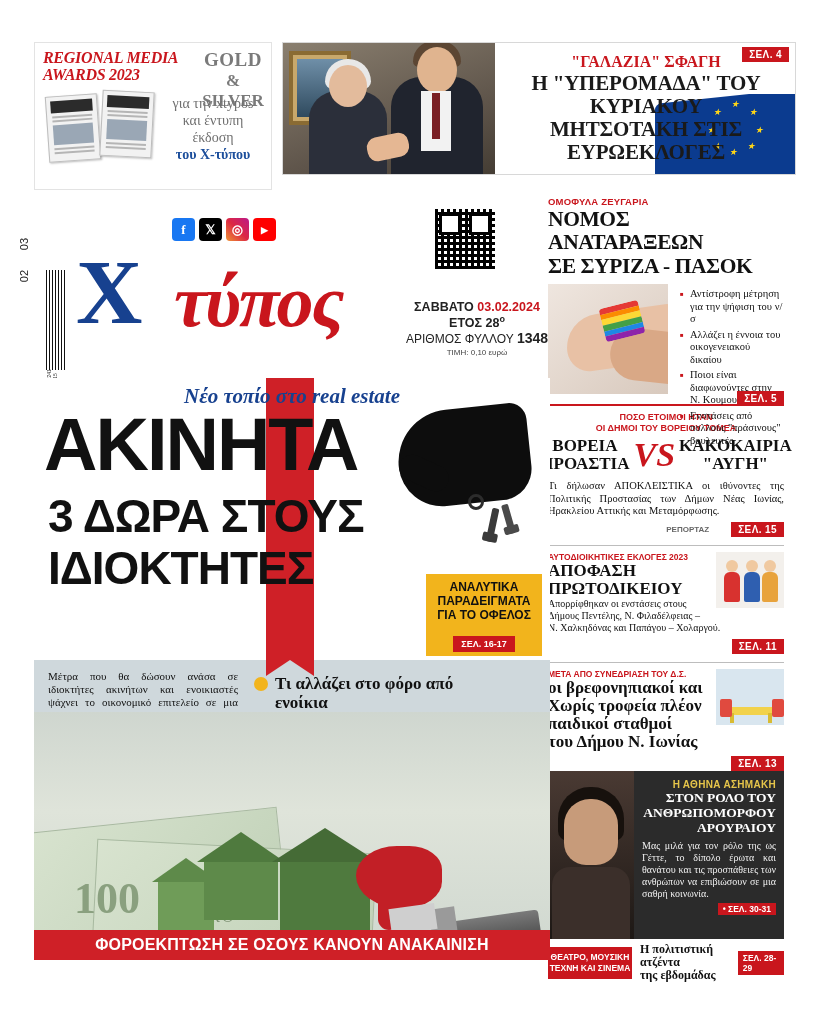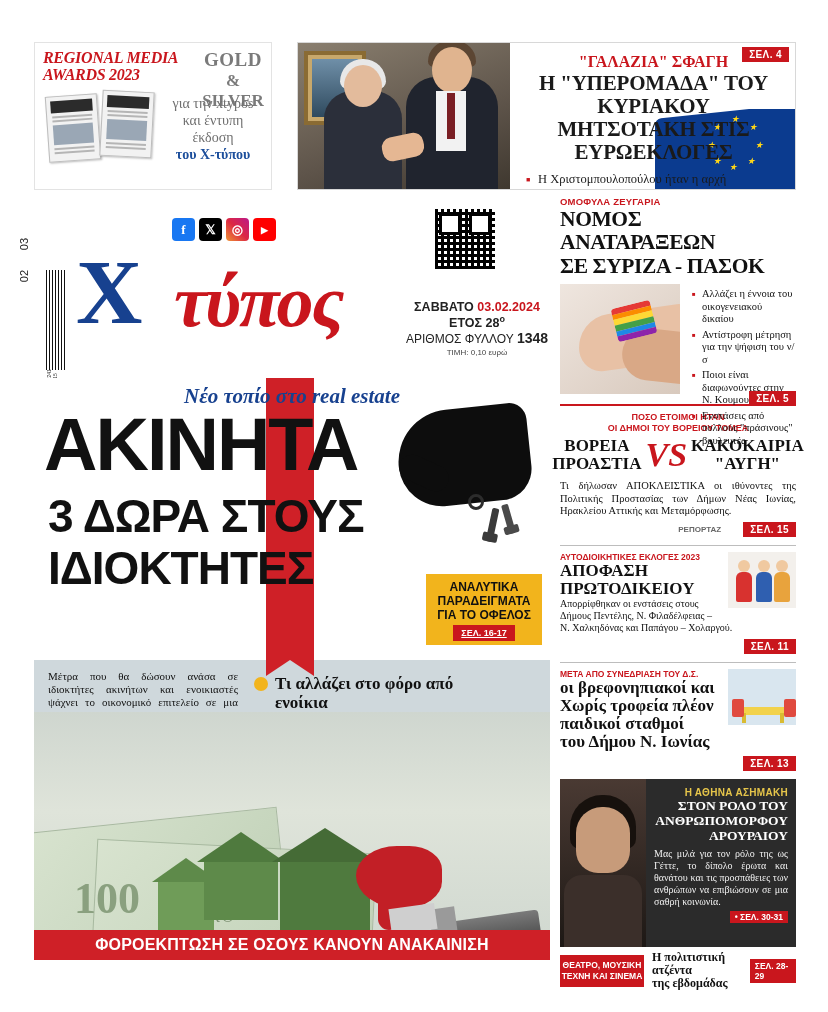--- a/index.html
+++ b/index.html
@@ -8,21 +8,21 @@
     width: 828px; height: 1012px;
     background: #ffffff;
     font-family: "Liberation Sans", sans-serif;
     color: #111;
     overflow: hidden;
     position: relative;
   }
   .page { position: relative; width: 828px; height: 1012px; background:#fff; }
 
   
-  .top-row { position:absolute; left:34px; top:42px; width:762px; height:148px; display:flex; gap:25px; }
+  .top-row { position:absolute; left:34px; top:42px; width:762px; height:133px; display:flex; gap:10px; }
 
   .awards-box {
     width: 238px; height: 148px; background:#fff; position:relative;
     border:1px solid #e3e3e3;
   }
   .awards-title {
     position:absolute; left:8px; top:6px; width:142px;
     font-family:"Liberation Serif", serif; font-weight:bold; font-style:italic;
     font-size:16px; line-height:17px; color:#c9161d; letter-spacing:-0.3px;
   }
@@ -142,21 +142,21 @@
   .issue-info { position:absolute; left:404px; top:300px; width:146px; text-align:center; }
   .issue-line1 { font-size:12.5px; color:#222; font-weight:bold; }
   .issue-line1 b { color:#c9161d; }
   .issue-line2 { font-size:12.5px; color:#222; font-weight:bold; }
   .issue-line2 sup { font-size:9px; }
   .issue-line3 { font-size:12px; color:#222; }
   .issue-line3 b { font-size:14px; }
   .issue-price { font-size:8px; color:#444; margin-top:2px; }
 
   
-  .right-col { position:absolute; left:560px; top:196px; width:236px; }
+  .right-col { position:absolute; left:548px; top:196px; width:236px; }
 
   .rc-kicker { font-size:9.5px; font-weight:bold; color:#c9161d; letter-spacing:0.2px; }
   .rc-head {
     font-family:"Liberation Serif", serif; font-weight:bold; font-size:21.5px; line-height:23px;
     color:#111; letter-spacing:-0.4px; margin-top:1px;
   }
   .rc-photo { margin-top:6px; height:110px; position:relative; overflow:hidden; background:#e9e3dd; }
   .hands { position:absolute; inset:0; background:linear-gradient(140deg,#efe6df,#d8c9bd); }
   .hand-a { position:absolute; left:18px; top:26px; width:120px; height:56px; background:#e8c1a5; border-radius:40px 20px 30px 26px; transform:rotate(-8deg); }
   .hand-b { position:absolute; left:62px; top:48px; width:120px; height:52px; background:#d9a886; border-radius:30px 34px 22px 30px; transform:rotate(6deg); }
@@ -189,21 +189,21 @@
   .court .f1 { left:8px; background:#d8322f; }
   .court .f2 { left:28px; background:#2f5fb0; }
   .court .f3 { left:46px; background:#e8a33d; }
   .court .head { position:absolute; width:12px; height:12px; border-radius:50%; background:#f0c9a0; }
 
   .kitchen { position:absolute; inset:0; background:#d9e6ef; }
   .kitchen .table { position:absolute; left:10px; bottom:10px; width:50px; height:8px; background:#f2d24b; }
   .kitchen .leg { position:absolute; bottom:2px; width:4px; height:10px; background:#d9bb32; }
   .kitchen .chair { position:absolute; bottom:8px; width:12px; height:18px; background:#e04a3f; border-radius:2px; }
 
-  .interview { position:relative; margin-top:8px; height:168px; background:#2b2b2b; overflow:hidden; }
+  .interview { position:relative; height:168px; background:#2b2b2b; overflow:hidden; }
   .iv-photo { position:absolute; left:0; top:0; width:86px; height:168px; background:linear-gradient(180deg,#4a3a33,#1d1815); }
   .iv-face { position:absolute; left:16px; top:28px; width:54px; height:66px; background:#c79b7a; border-radius:26px 26px 22px 22px; }
   .iv-hair { position:absolute; left:10px; top:16px; width:66px; height:54px; background:#17110d; border-radius:32px 32px 10px 10px; }
   .iv-body { position:absolute; left:4px; top:96px; width:78px; height:72px; background:#3b2f2a; border-radius:18px 18px 0 0; }
   .iv-text { position:absolute; left:86px; top:0; right:0; bottom:0; color:#fff; padding:8px 8px 6px 8px; }
   .iv-name { font-size:10px; font-weight:bold; color:#e6c54a; letter-spacing:0.3px; text-align:right; }
   .iv-head { font-family:"Liberation Serif", serif; font-weight:bold; font-size:13.5px; line-height:15px; text-align:right; color:#fff; }
   .iv-body-text { font-family:"Liberation Serif", serif; font-size:10px; line-height:12px; text-align:justify; margin-top:5px; color:#f0f0f0; }
   .iv-sel { color:#fff; background:#c9161d; display:inline-block; font-size:8.5px; font-weight:bold; padding:1px 5px; float:right; margin-top:3px; }
   .iv-vert { position:absolute; left:-2px; top:46px; writing-mode:vertical-rl; transform:rotate(180deg); font-size:8px; letter-spacing:1px; color:#444; font-weight:bold; }
@@ -241,21 +241,21 @@
   .key1 { position:absolute; right:40px; top:100px; width:7px; height:34px; background:#3a3a3a; border-radius:2px; transform:rotate(12deg); }
   .key1:after { content:""; position:absolute; left:-4px; bottom:0; width:15px; height:9px; background:#3a3a3a; border-radius:2px; }
   .key2 { position:absolute; right:24px; top:96px; width:7px; height:30px; background:#4a4a4a; border-radius:2px; transform:rotate(-16deg); }
   .key2:after { content:""; position:absolute; left:-4px; bottom:0; width:15px; height:8px; background:#4a4a4a; border-radius:2px; }
 
   .analytic-box {
     position:absolute; right:8px; top:196px; width:116px; background:#f2b41c; color:#111;
     text-align:center; padding:6px 4px 4px 4px; font-weight:bold; font-size:12px; line-height:14px;
     font-family:"Liberation Sans", sans-serif;
   }
-  .analytic-box .sel { display:inline-block; background:#c9161d; color:#fff; font-size:9px; padding:1px 8px; margin-top:3px;text-decoration:underline; }
+  .analytic-box .sel { display:inline-block; background:#c9161d; color:#fff; font-size:9px; padding:1px 8px; margin-top:14px; }
 
   .feat-lead {
     position:absolute; left:14px; top:292px; width:190px;
     font-family:"Liberation Serif", serif; font-size:11px; line-height:13px; color:#111; text-align:justify;
   }
   .feat-bullets { position:absolute; left:220px; top:296px; width:210px; }
   .fb-item { display:flex; gap:7px; margin-bottom:14px; }
   .fb-dot { width:14px; height:14px; border-radius:50%; background:#f2b41c; flex:0 0 14px; margin-top:3px; }
   .fb-text { font-family:"Liberation Serif", serif; font-weight:bold; font-size:17px; line-height:19px; color:#111; }
 
@@ -424,22 +424,22 @@
           <div class="rainbow">
             <i class="rb1"></i>
               <i class="rb2"></i>
               <i class="rb3"></i>
               <i class="rb4"></i>
               <i class="rb5"></i>
               <i class="rb6"></i>
           </div>
         </div>
         <ul class="rc-bullets">
+          <li>Αντίστροφη μέτρηση για την ψήφιση του ν/σ</li>
           <li>Αλλάζει η έννοια του οικογενειακού δικαίου</li>
-          <li>Αντίστροφη μέτρηση για την ψήφιση του ν/σ</li>
           <li>Ποιοι είναι διαφωνούντες στην Ν. Κουμουνδούρου</li>
           <li>Ενστάσεις από πολλούς "πράσινους" βουλευτές</li>
         </ul>
         <span class="sel-badge sel-inline">ΣΕΛ. 5</span>
       </div>
     </div>
 
     <div class="hr-red"></div>
 
     <div>

